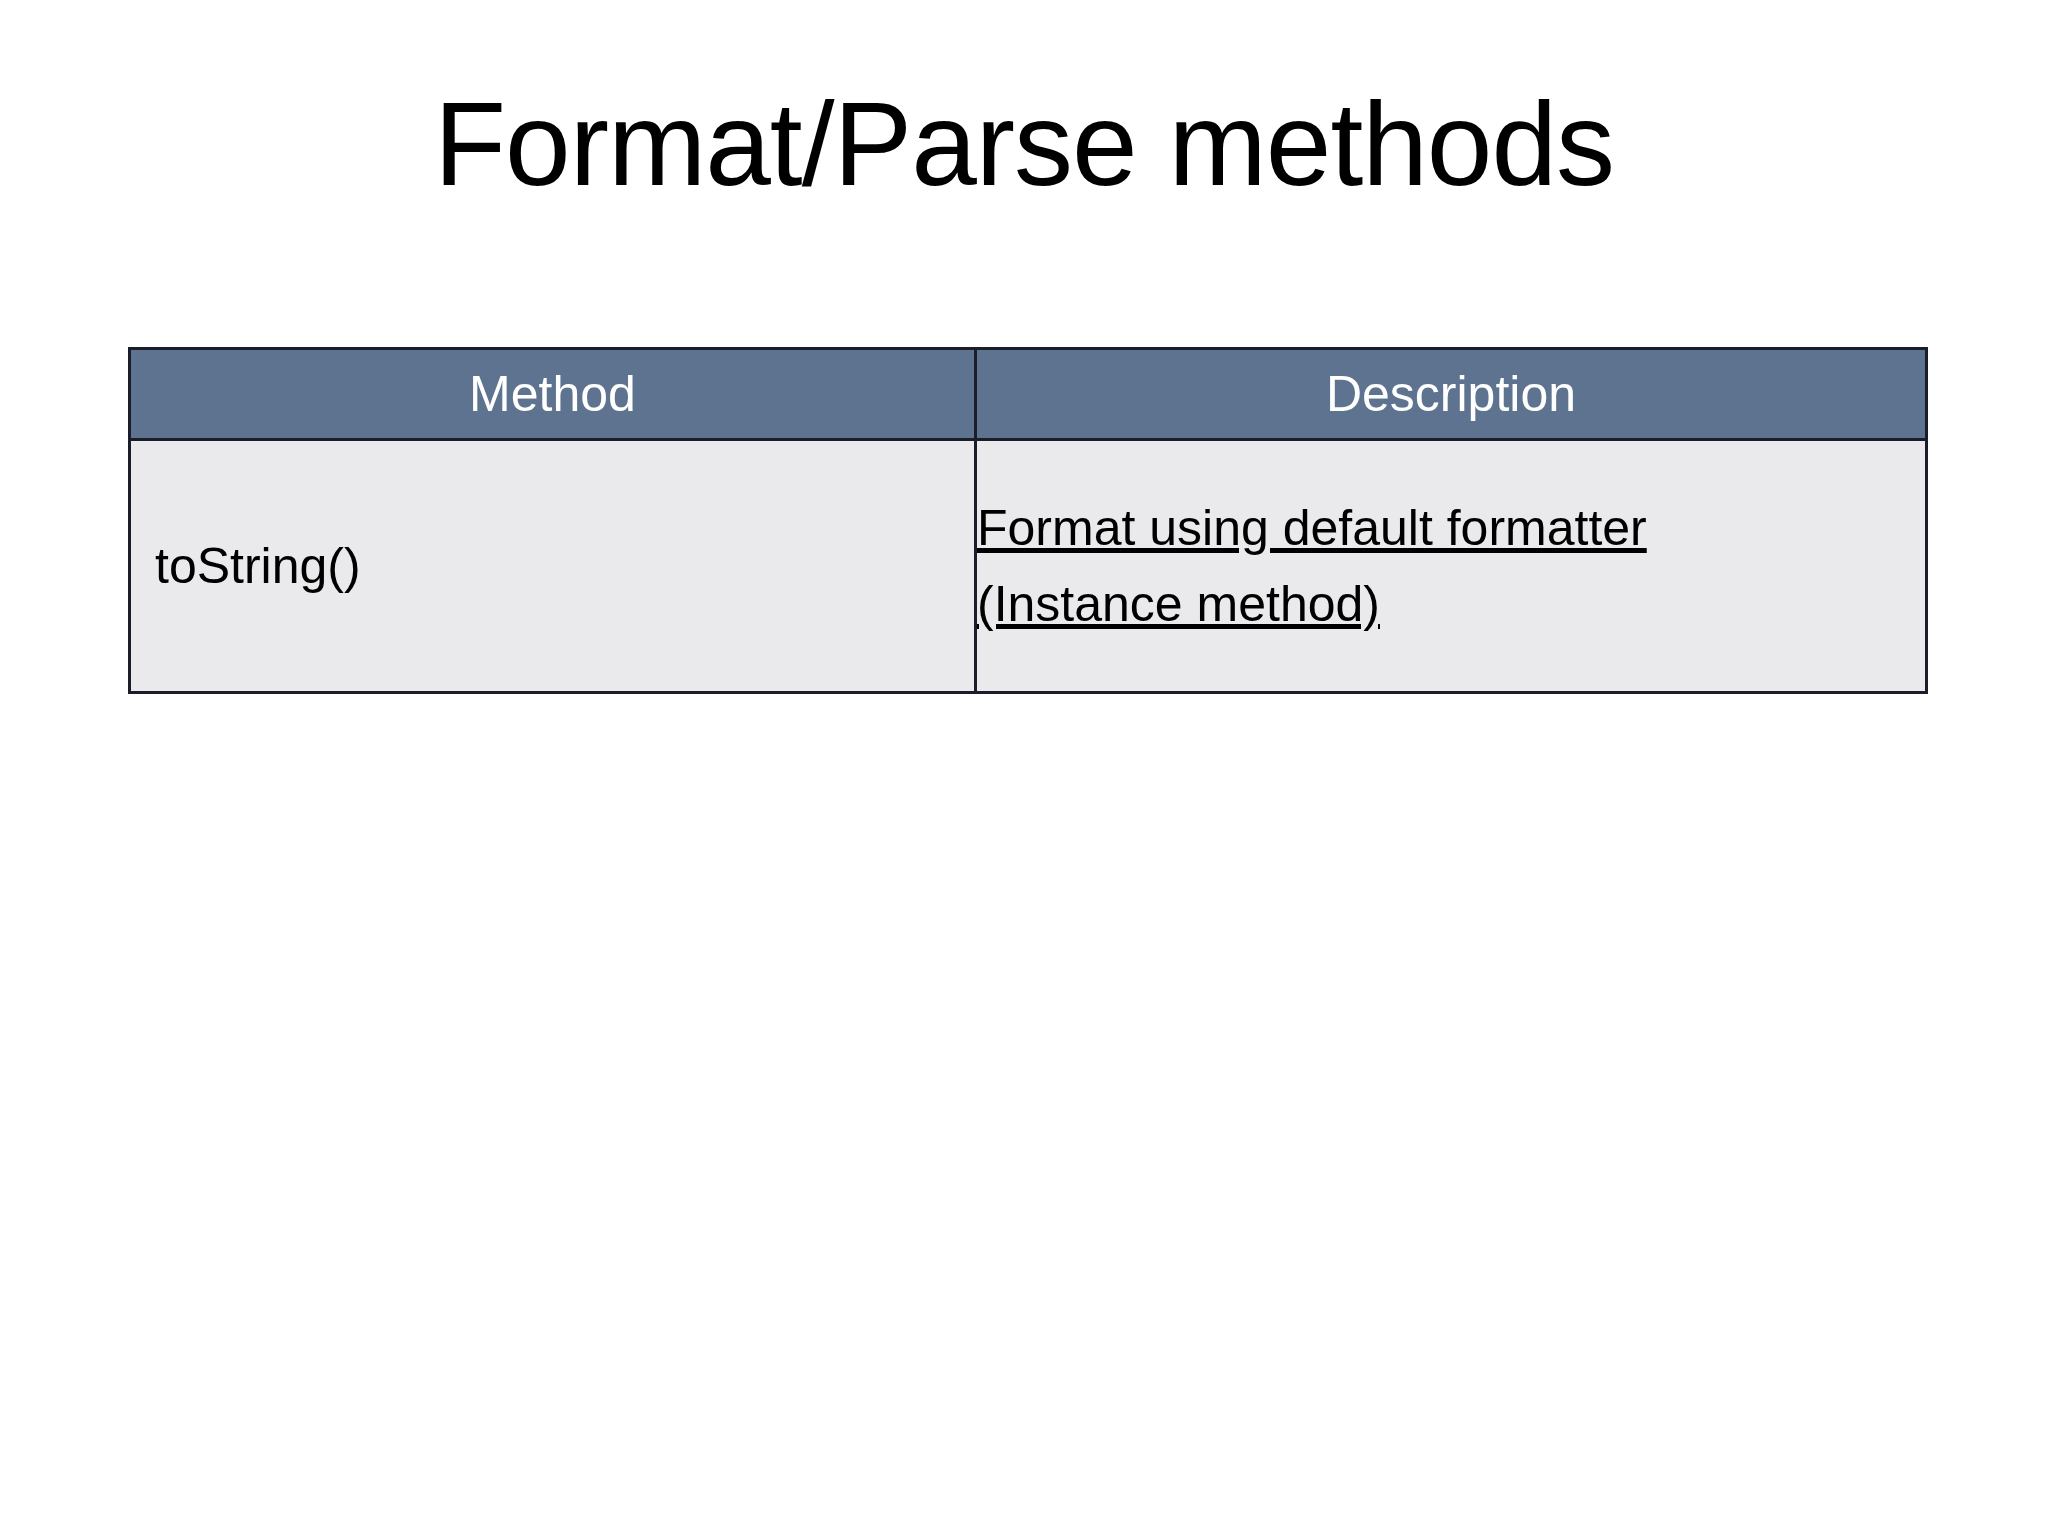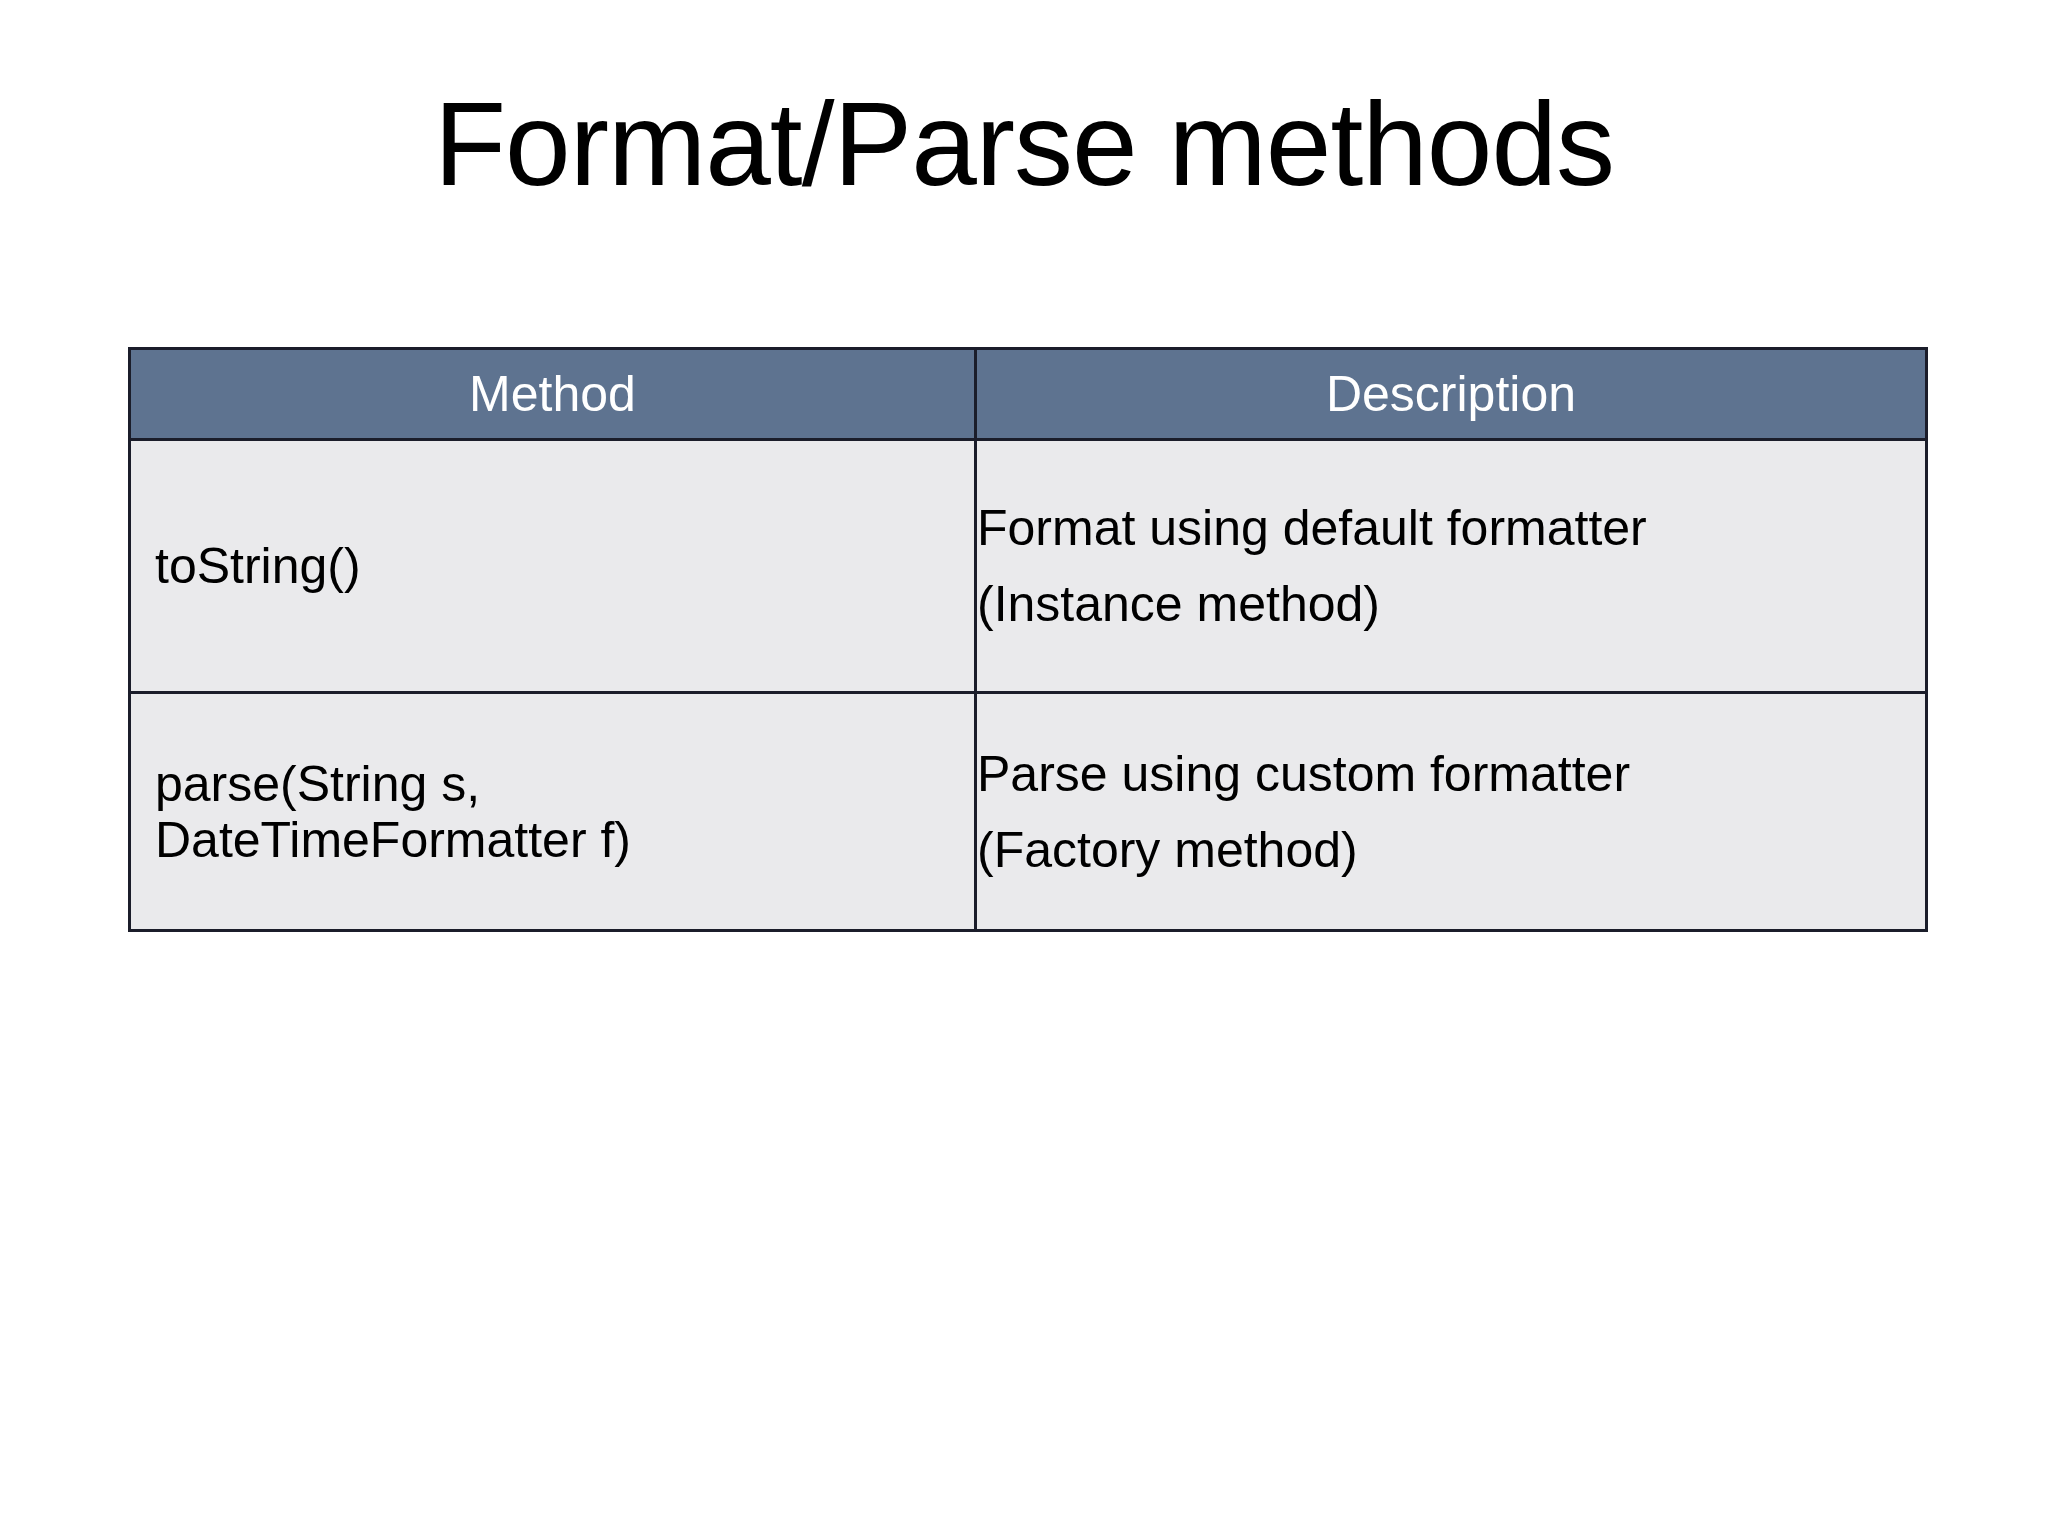--- a/index.html
+++ b/index.html
@@ -73,20 +73,21 @@
     vertical-align: middle;
     font-family: "Liberation Sans", sans-serif;
   }
   td.cell-method {
     padding: 10px 14px 10px 14px;
     text-align: left;
   }
   td.cell-desc {
     padding: 10px 14px 10px 18px;
     text-align: left;
+    text-decoration: underline;
   }
   .method-text {
     display: block;
     line-height: 1.12;
     white-space: pre-line;
     padding-left: 24px;
   }
   .desc-line {
     display: block;
     line-height: 1.52;
@@ -122,28 +123,18 @@
             <span class="method-text">toString()</span>
           </td>
           <td class="cell-desc">
             <span class="desc-line">Format using default formatter</span>
             <span class="desc-line">(Instance method)</span>
           </td>
         </tr>
 
 
 
-        <tr class="row-3">
-          <td class="cell-method">
-            <span class="method-text">parse(String s,
-DateTimeFormatter f)</span>
-          </td>
-          <td class="cell-desc">
-            <span class="desc-line">Parse using custom formatter</span>
-            <span class="desc-line">(Factory method)</span>
-          </td>
-        </tr>
 
       </tbody>
     </table>
   </div>
 
 </div>
 
 </body></html>

